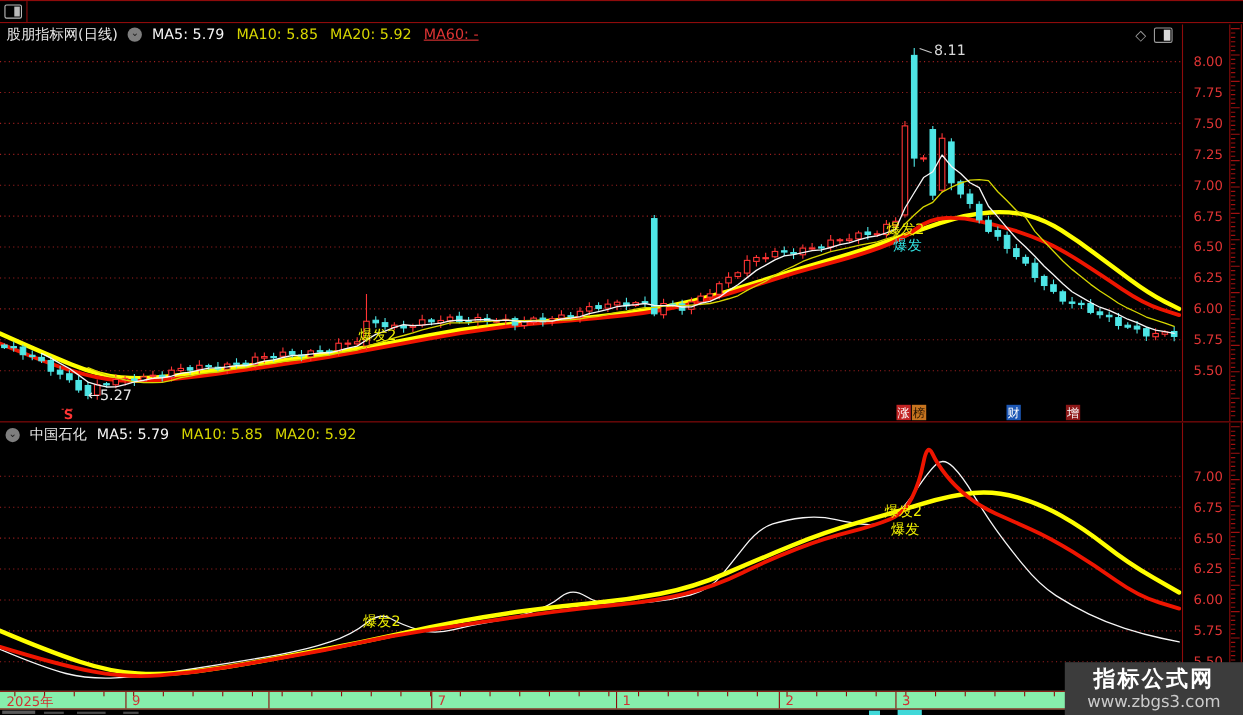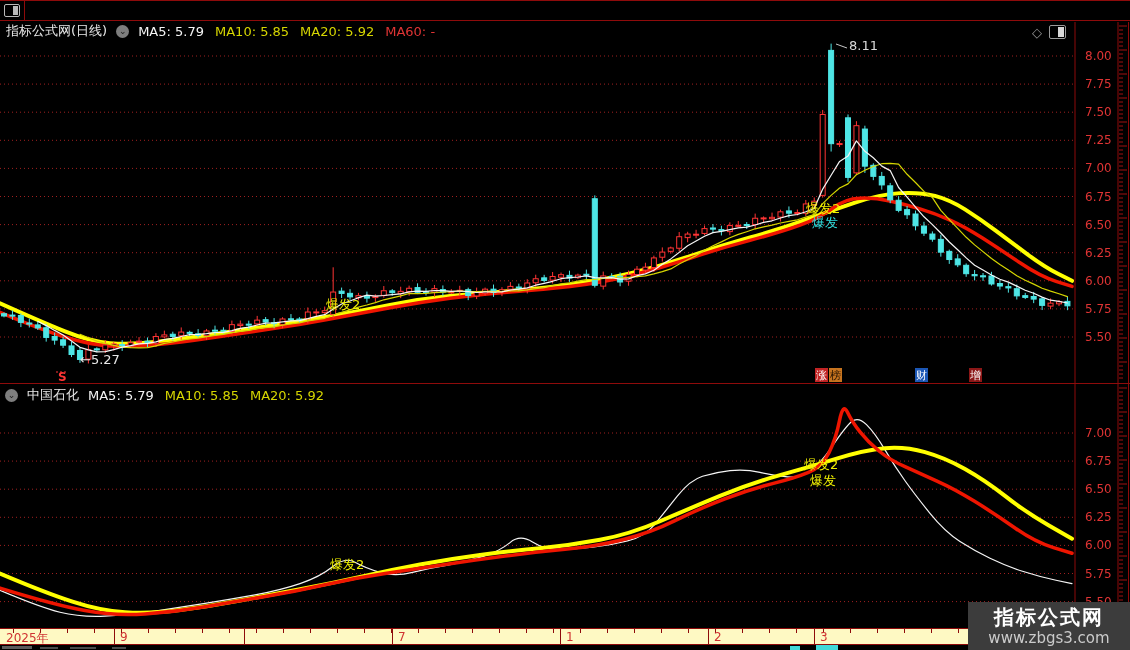--- a/index.html
+++ b/index.html
@@ -27,21 +27,21 @@
   .hdricons{position:absolute;top:25px;left:1032px;display:flex;gap:7px;align-items:center;z-index:6;}
   .diam{color:#9a9a9a;font-size:13px;line-height:13px;}
   .winicon2{position:relative;width:15px;height:12px;border:1px solid #9a9a9a;border-radius:2px;}
   .winicon2 .half{position:absolute;right:1px;top:1px;bottom:1px;width:6px;background:#d8d8d8;}
   
   .csvg{position:absolute;left:0;z-index:1;}
   .divider{position:absolute;top:383px;left:0;width:1130px;height:1px;background:#8e0b0b;z-index:4;}
   .edge{position:absolute;top:22px;left:1128px;width:1px;height:606px;background:#8e0b0b;z-index:2;}
   
   .taxis{position:absolute;top:628px;left:0;width:1130px;height:17px;box-sizing:border-box;
-         border-top:1px solid #8e0b0b;border-bottom:1px solid #8e0b0b;background:#fef9c3;z-index:3;}
+         border-top:1px solid #8e0b0b;border-bottom:1px solid #8e0b0b;background:#86efac;z-index:3;}
   .mlabel{position:absolute;top:1px;color:#d03232;font-size:12px;white-space:nowrap;}
   .mtick{position:absolute;top:0;width:1px;background:#8e0b0b;}
   .strip{position:absolute;top:645px;left:0;width:1130px;height:5px;z-index:2;}
   .smark{position:absolute;}
   
   .wm{position:absolute;top:602px;left:968px;width:162px;height:48px;background:#3c3c3c;z-index:30;
       display:flex;flex-direction:column;align-items:center;justify-content:center;}
   .wm1{color:#ffffff;font-size:20px;font-weight:bold;letter-spacing:2px;line-height:24px;}
   .wm2{color:#cbcbcb;font-size:15px;line-height:18px;}
 </style>
@@ -52,27 +52,27 @@
 
   <div class="toolbar">
     <span class="iconbox">
       <span class="winicon">
           <span class="half"></span>
         </span>
     </span>
   </div>
 
   <div class="phead" style="top:23px;left:6px;">
-    <span class="ptitle">指标公式网(日线)</span>
+    <span class="ptitle">股朋指标网(日线)</span>
     <span class="chev">⌄</span>
     <span class="ma-wrap" style="display:flex;gap:11px;">
         <span class="ma" style="color: rgb(245, 245, 245);">MA5: 5.79</span>
         <span class="ma" style="color: rgb(214, 214, 0);">MA10: 5.85</span>
         <span class="ma" style="color: rgb(214, 214, 0);">MA20: 5.92</span>
-        <span class="ma" style="color: rgb(223, 52, 52);">MA60: -</span>
+        <span class="ma" style="color: rgb(223, 52, 52); text-decoration: underline;">MA60: -</span>
       </span>
   </div>
   <div class="hdricons">
     <span class="diam">◇</span>
     <span class="winicon2">
         <span class="half"></span>
       </span>
   </div>
 
   <svg id="svg-main" class="csvg" style="top:22px;" width="1130" height="361">

